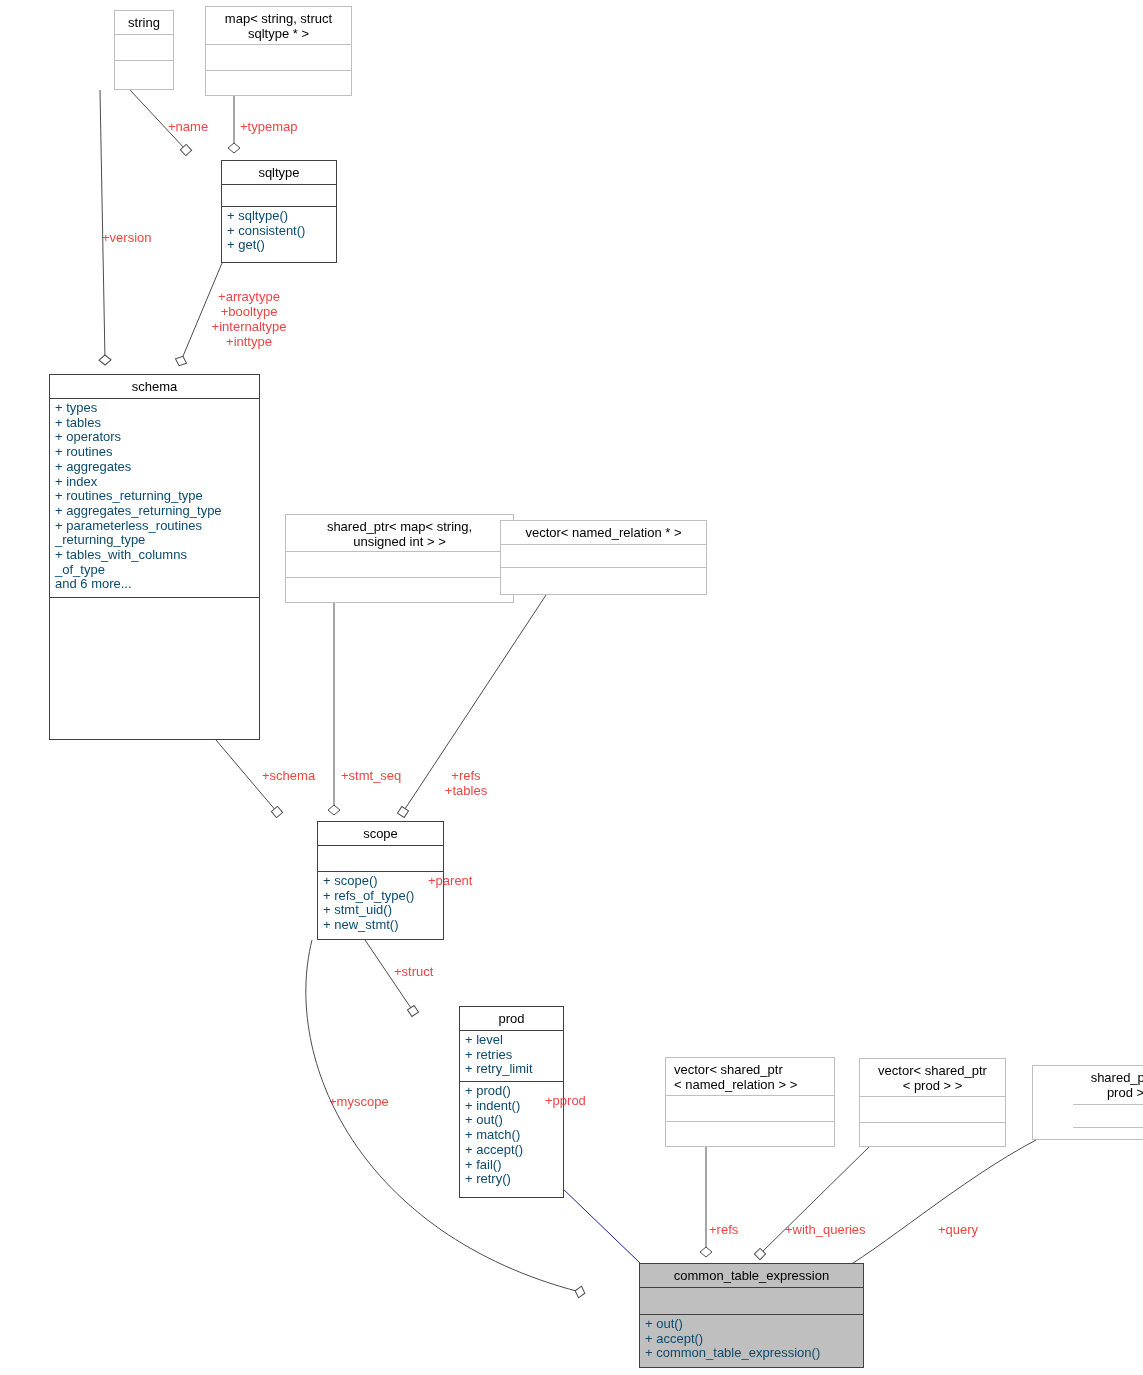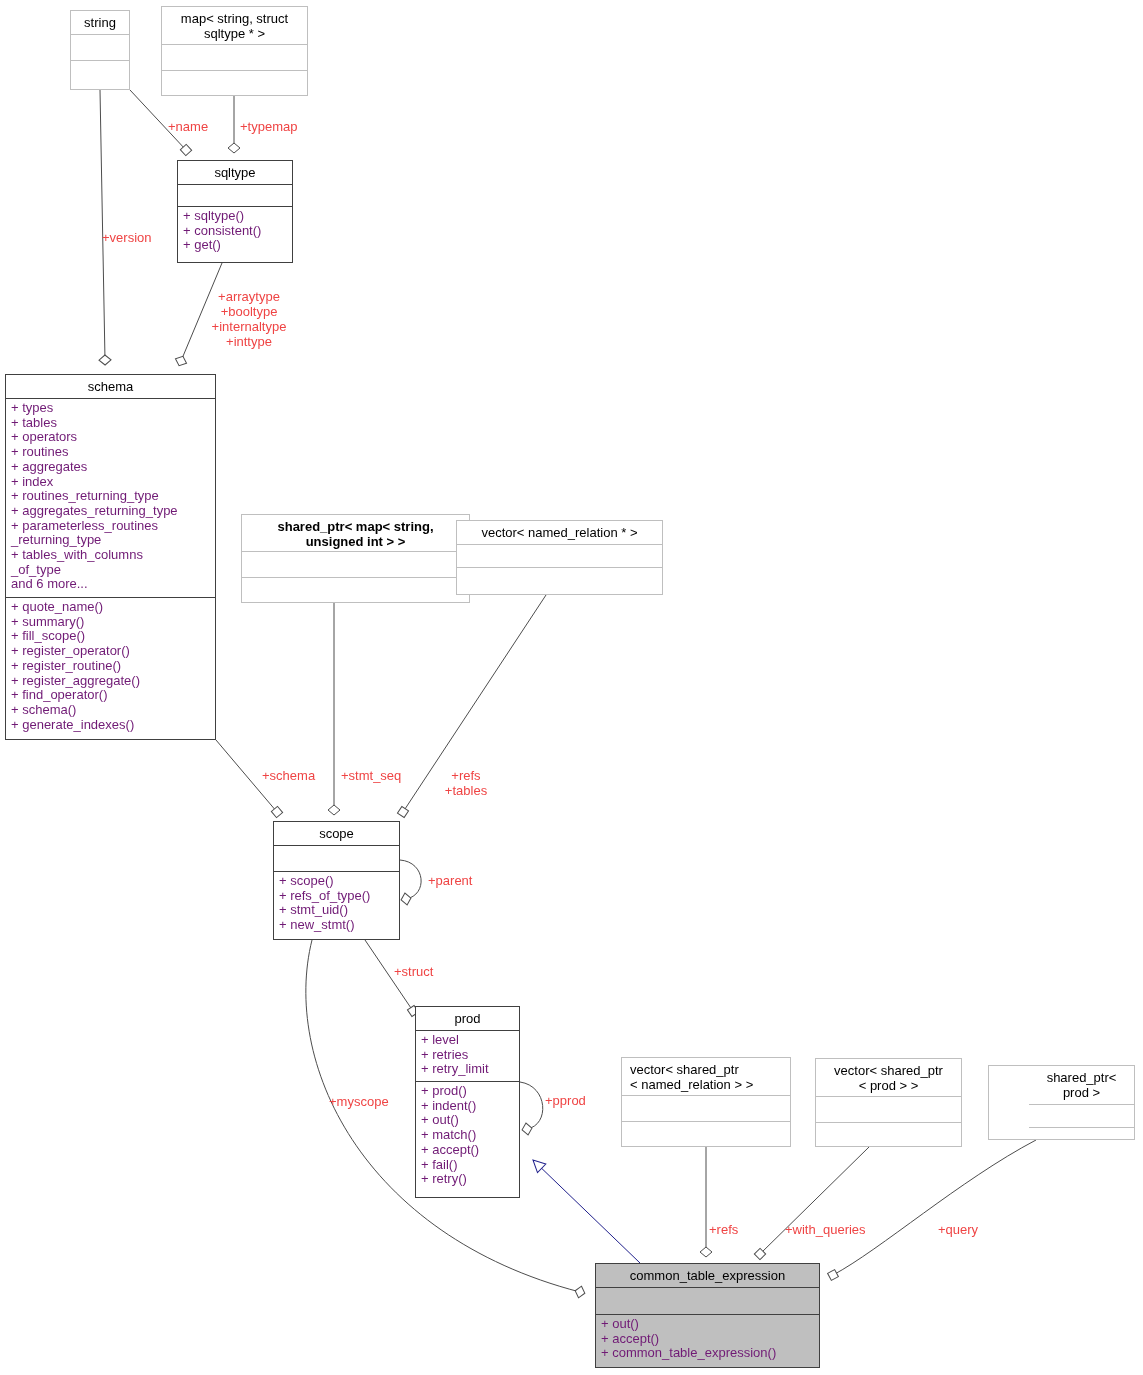--- a/index.html
+++ b/index.html
@@ -24,20 +24,21 @@
     width: 1143px;
     height: 1375px;
     pointer-events: none;
   }
   .uml-node {
     position: absolute;
     box-sizing: border-box;
     background: #ffffff;
     border: 1px solid #bfbfbf;
     z-index: 5;
+    margin-left: 44px;
   }
   .uml-node.strong {
     border: 1px solid #404040;
   }
   .uml-node.highlight {
     background: #bfbfbf;
     border: 1px solid #404040;
   }
   .uml-title {
     text-align: center;
@@ -49,21 +50,21 @@
   }
   .uml-node.strong > .uml-title,
   .uml-node.highlight > .uml-title {
     border-bottom: 1px solid #404040;
   }
   .uml-node > .uml-title {
     border-bottom: 1px solid #bfbfbf;
   }
   .uml-attrs, .uml-ops {
     font-size: 13px;
-    color: #701a75;
+    color: #0c4a6e;
     line-height: 14.7px;
     padding: 2px 4px 2px 5px;
     box-sizing: border-box;
     white-space: pre;
   }
   .uml-node > .uml-attrs {
     border-bottom: 1px solid #bfbfbf;
   }
   .uml-node.strong > .uml-attrs,
   .uml-node.highlight > .uml-attrs {
@@ -168,32 +169,23 @@
 + routines
 + aggregates
 + index
 + routines_returning_type
 + aggregates_returning_type
 + parameterless_routines
 _returning_type
 + tables_with_columns
 _of_type
 and 6 more...</div>
-    <div class="uml-ops">+ quote_name()
-+ summary()
-+ fill_scope()
-+ register_operator()
-+ register_routine()
-+ register_aggregate()
-+ find_operator()
-+ schema()
-+ generate_indexes()</div>
-  </div>
-
-  <div class="uml-node" style="left:241px; top:514px; width:229px; height:89px;font-weight:bold;">
+  </div>
+
+  <div class="uml-node" style="left:241px; top:514px; width:229px; height:89px;">
     <div class="uml-title" style="white-space:pre; height:37px;">shared_ptr&lt; map&lt; string,
 unsigned int &gt; &gt;</div>
     <div class="uml-attrs empty-row"></div>
     <div class="uml-ops empty-row"></div>
   </div>
 
   <div class="uml-node" style="left:456px; top:520px; width:207px; height:75px;">
     <div class="uml-title">vector&lt; named_relation * &gt;</div>
     <div class="uml-attrs empty-row" style="height:23px;"></div>
     <div class="uml-ops empty-row" style="height:23px;"></div>

